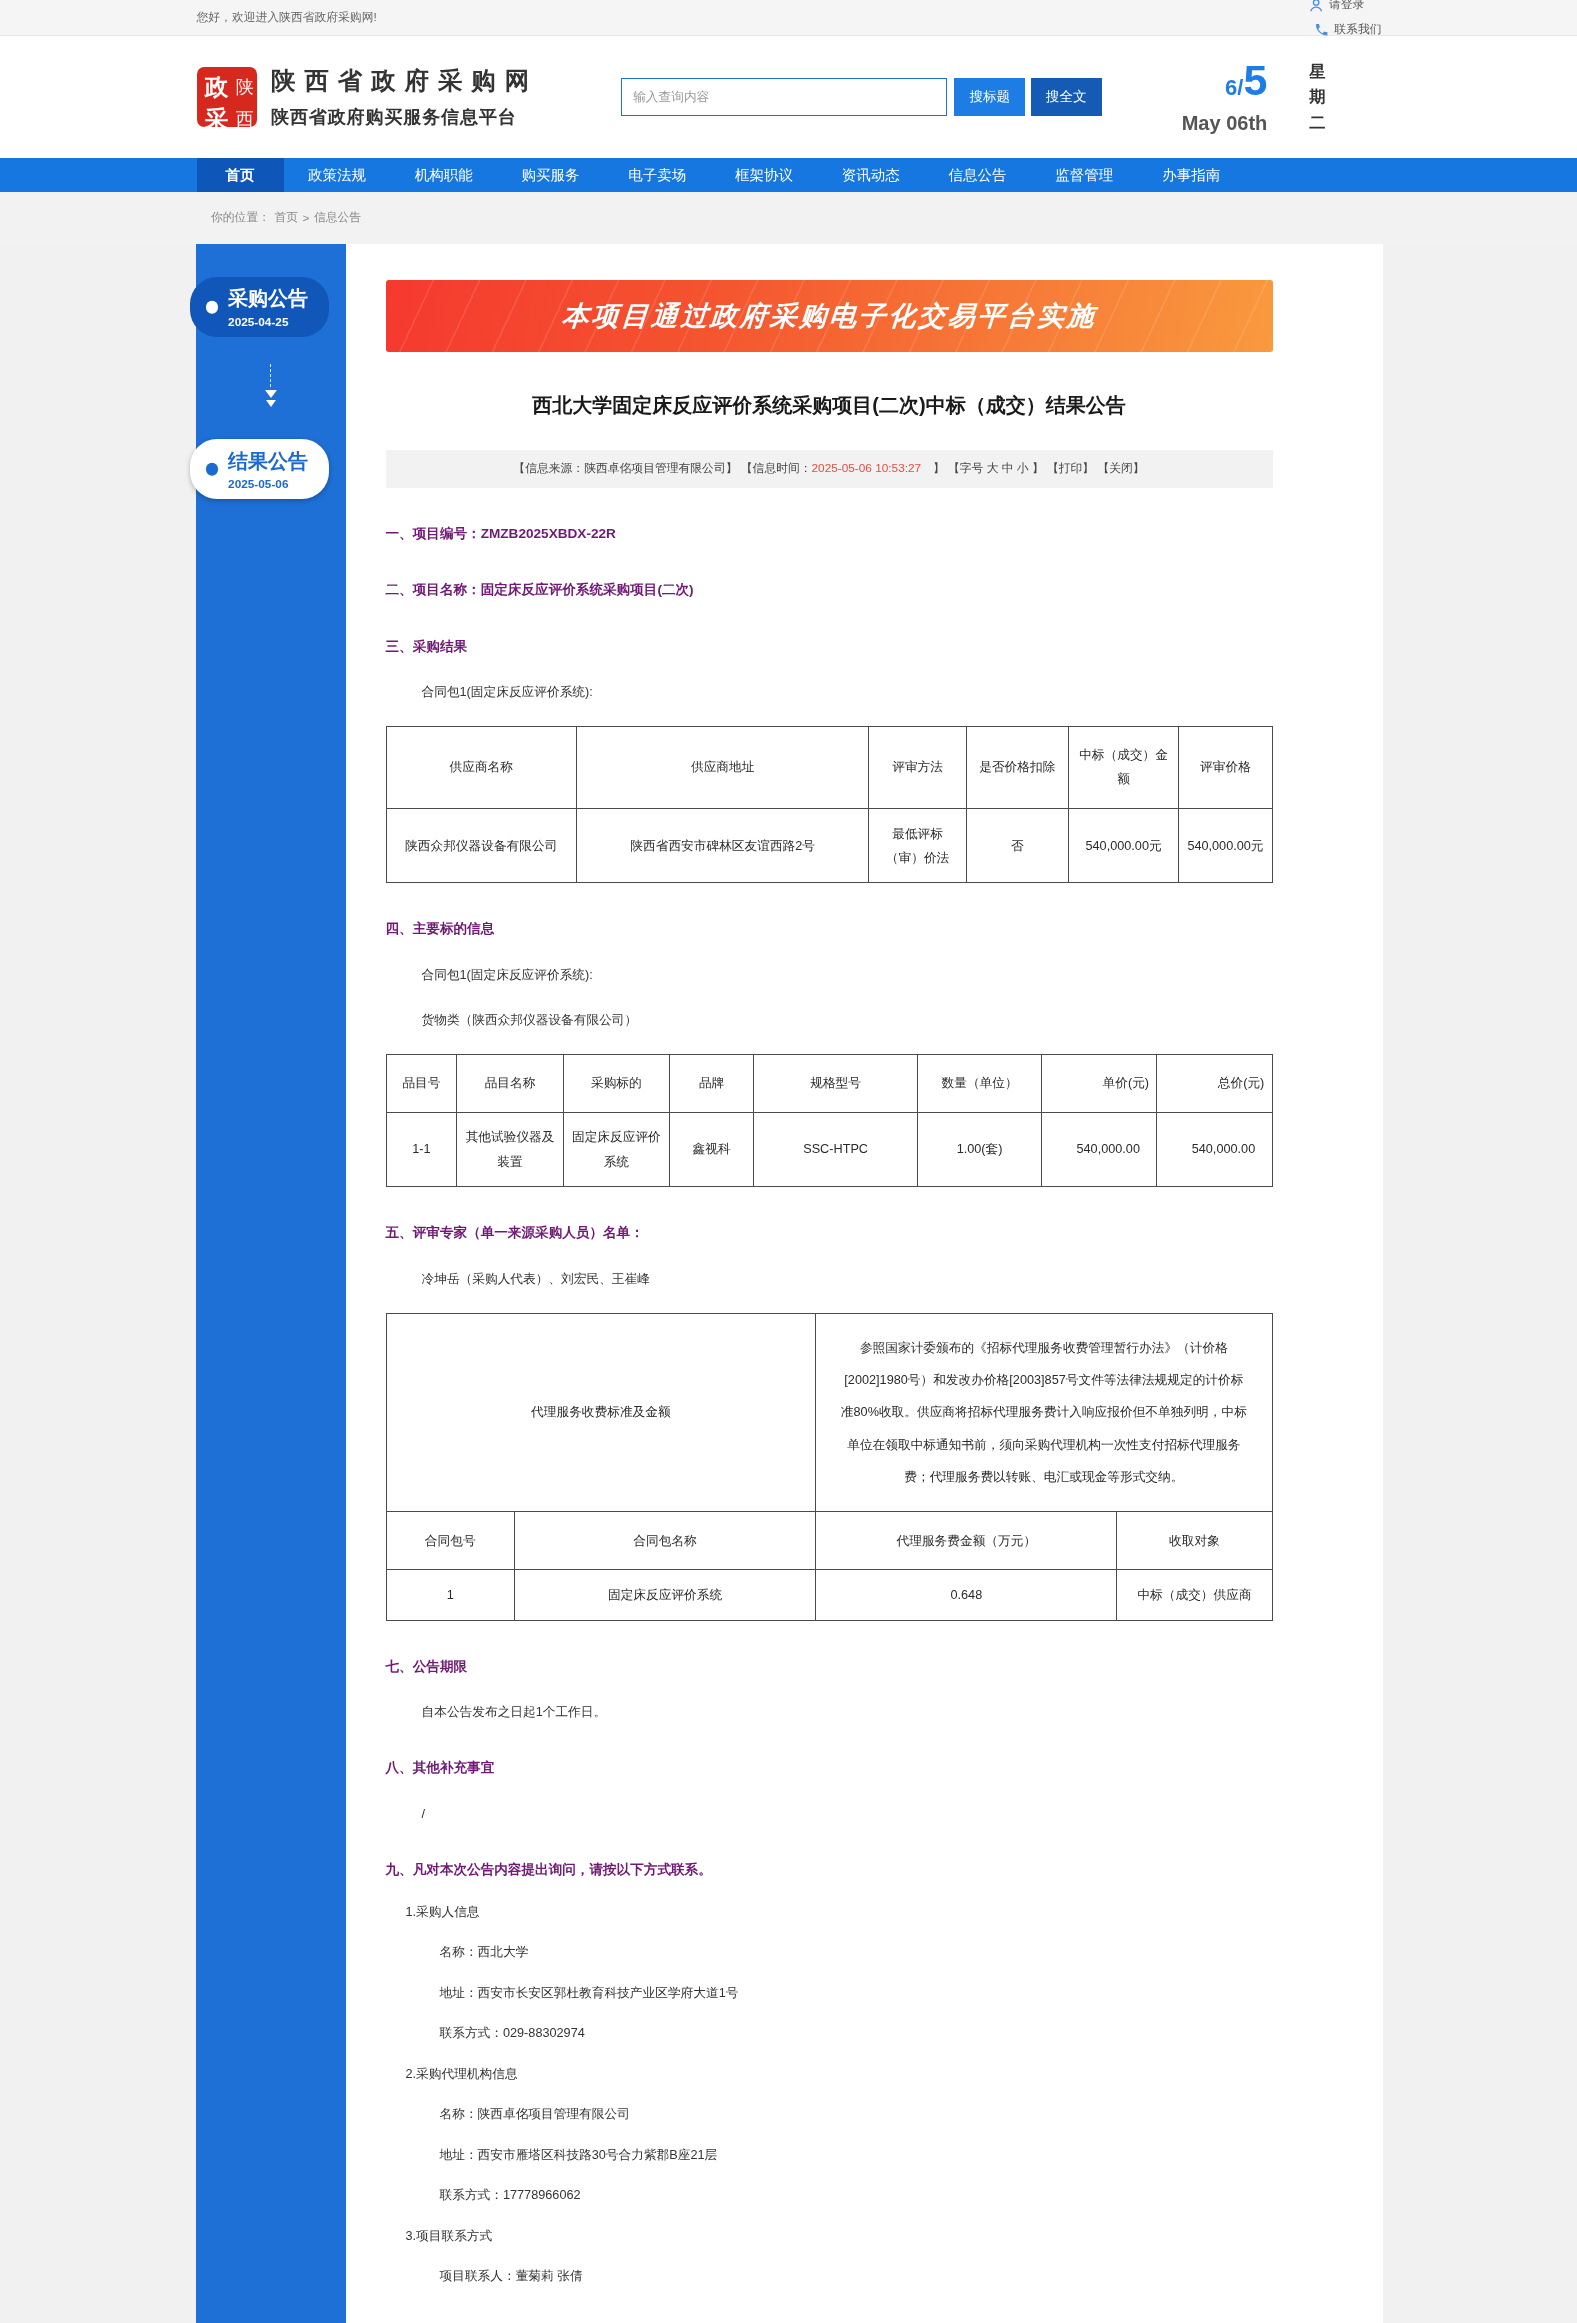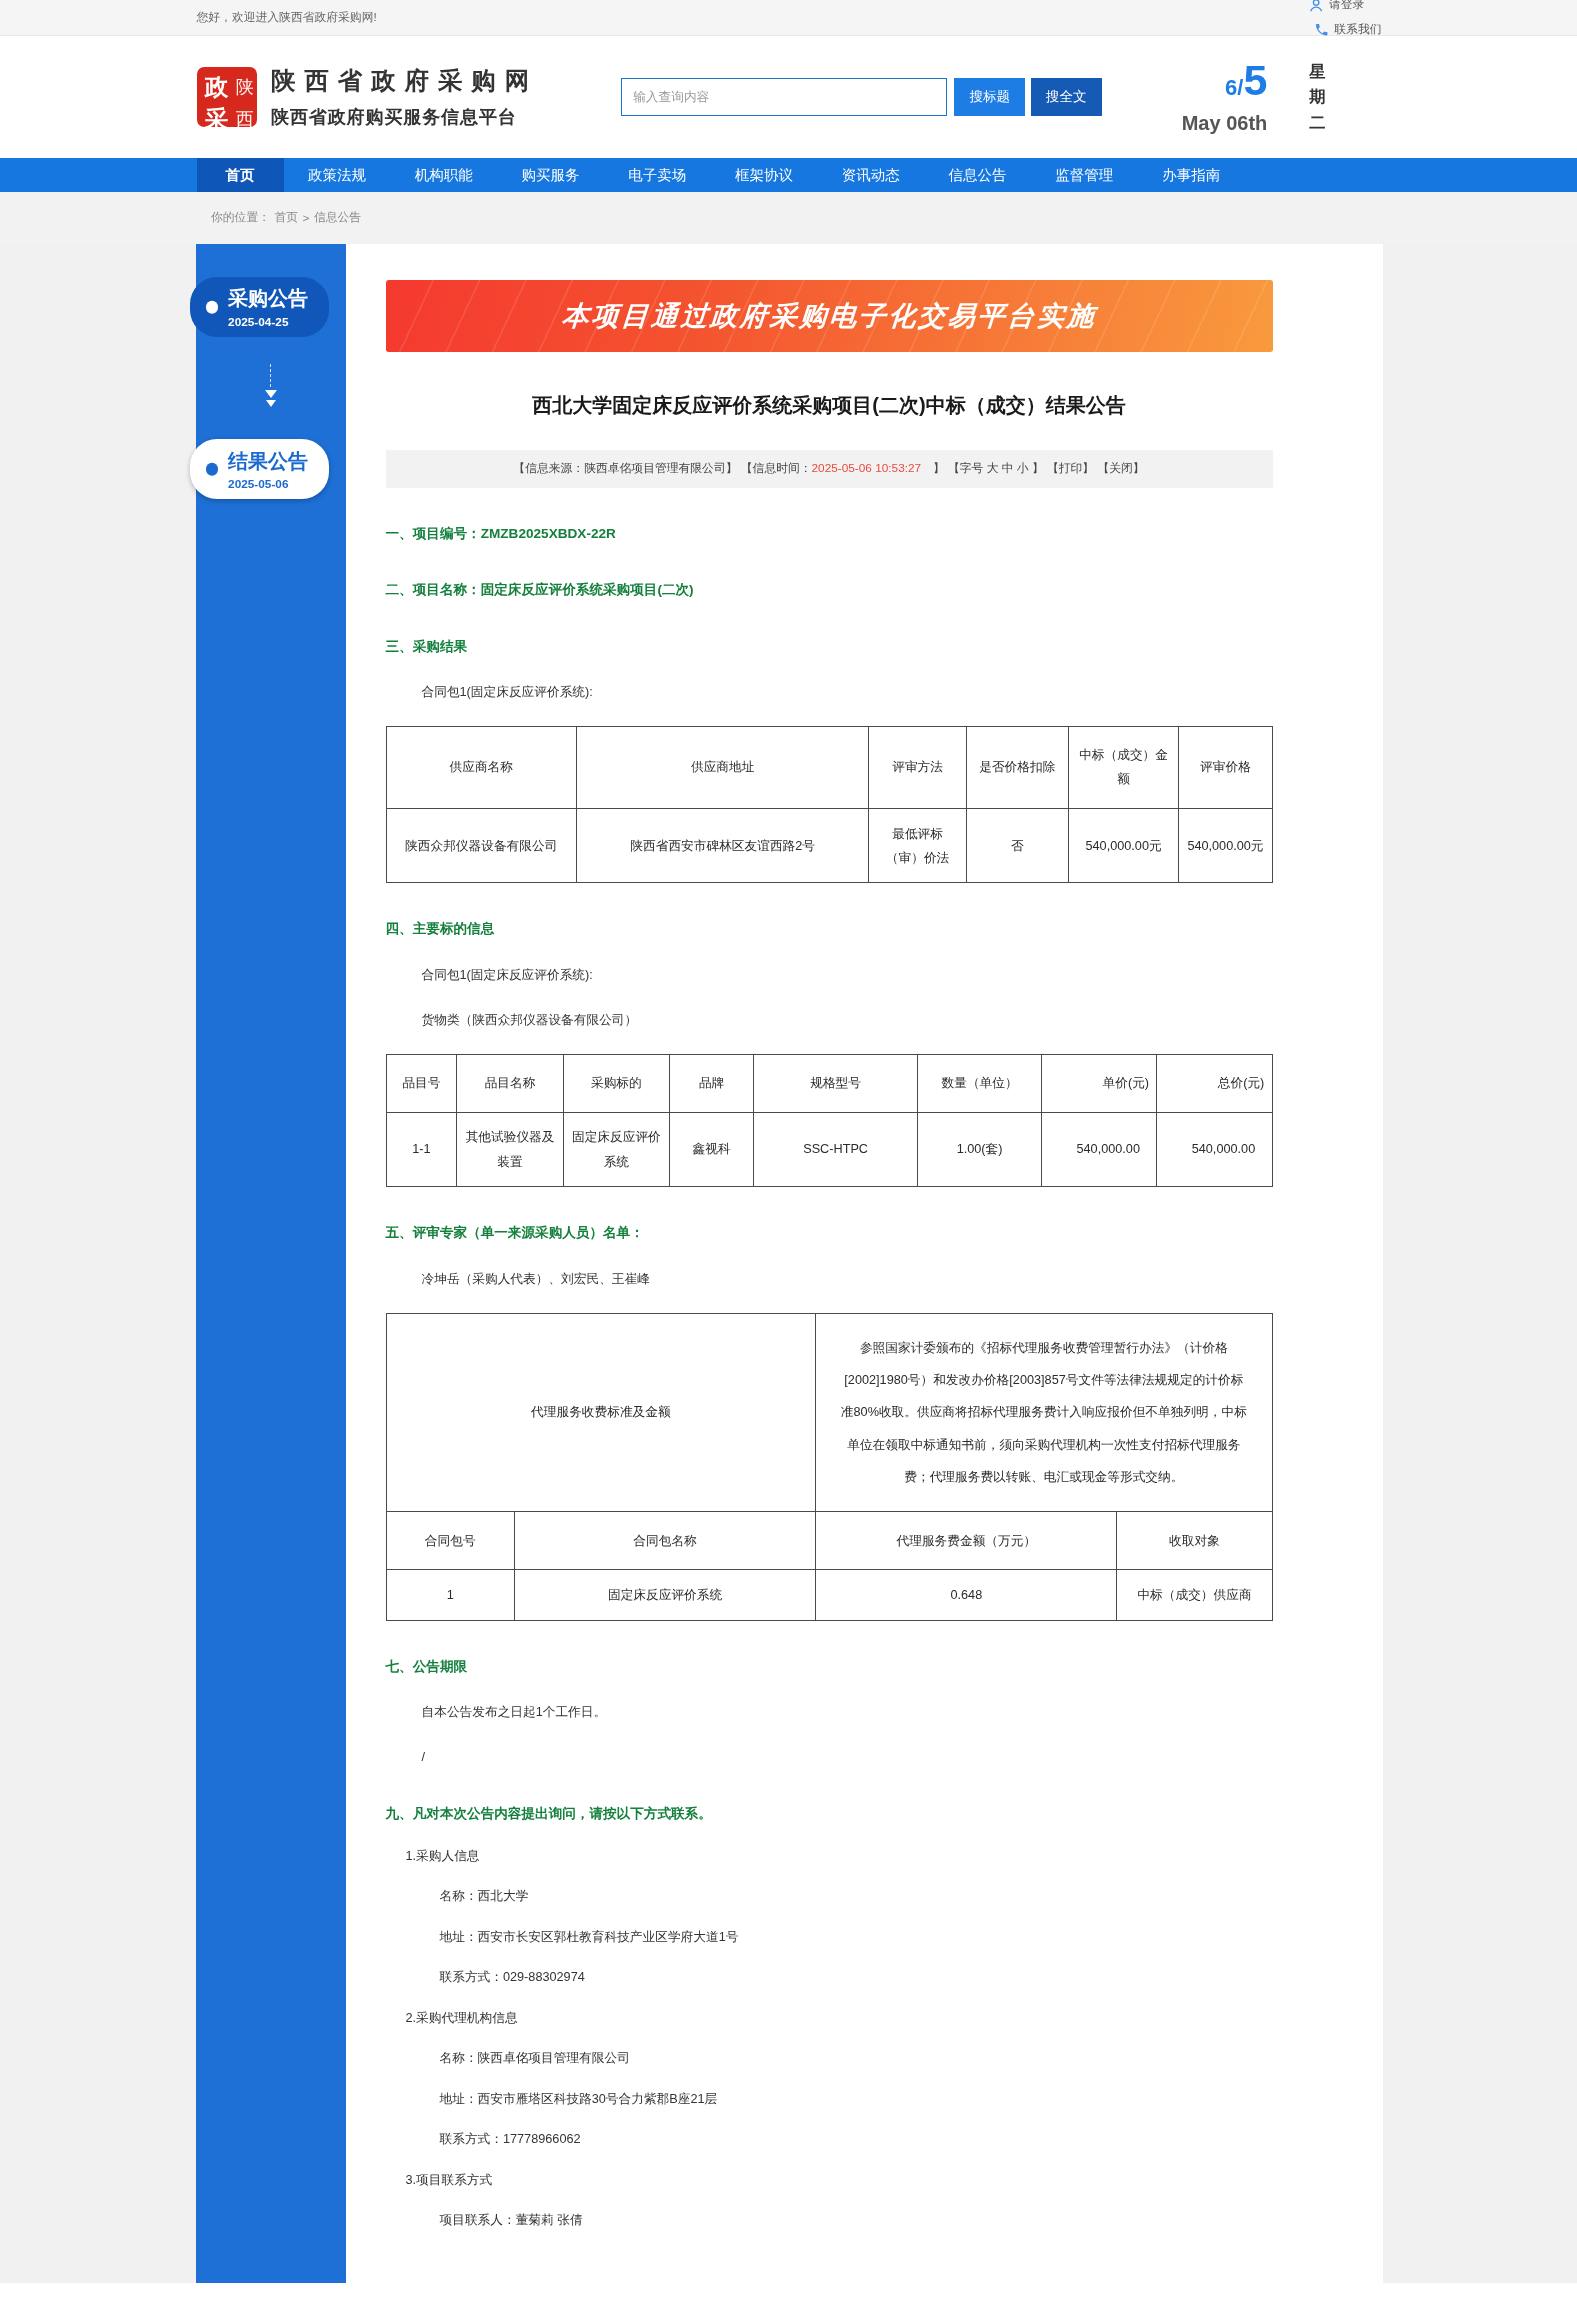--- a/index.html
+++ b/index.html
@@ -68,21 +68,21 @@
   .content { flex:1; padding:36px 110px 54px 40px; }
   .banner { height:72px; border-radius:2.7px; background:linear-gradient(100deg,#f5392f 0%,#f4532f 35%,#f99a3e 100%); display:flex; align-items:center; justify-content:center; position:relative; overflow:hidden; }
   .banner:before { content:""; position:absolute; inset:0; background:repeating-linear-gradient(115deg, rgba(255,255,255,.10) 0 1.8px, transparent 1.8px 42px); }
   .banner span { position:relative; color:#fff; font-size:27px; font-weight:bold; font-style:italic; letter-spacing:2.7px; transform:skewX(-4deg); }
 
   .art-title { text-align:center; font-size:20px; font-weight:bold; color:#1a1a1a; margin:40px 0 31px; }
   .meta-bar { background:#f2f2f2; padding:11px 7.2px; text-align:center; font-size:11.8px; color:#454545; }
   .meta-bar .red { color:#e74c3c; }
   .meta-bar .clk { cursor:pointer; }
 
-  .sec-h { font-size:13.6px; font-weight:bold; color:#15803d; margin-top:36px; line-height:1.5; }
+  .sec-h { font-size:13.6px; font-weight:bold; color:#701a75; margin-top:36px; line-height:1.5; }
   .sec-p { font-size:12.7px; color:#333; margin:25px 0 0 36px; line-height:1.6; }
   .c-l1 { font-size:12.7px; color:#333; margin:23.5px 0 0 20px; }
   .c-l2 { font-size:12.7px; color:#333; margin:23.5px 0 0 54px; }
 
   table { width:100%; border-collapse:collapse; margin-top:23.5px; }
   td { border:0.9px solid #4a4a4a; text-align:center; font-size:12.7px; color:#2b2b2b; padding:12.7px 7.2px; line-height:1.9; }
   .t-head td { padding:16.3px 7.2px; }
   .num-col { text-align:right; padding-right:16.3px; }
   .fee-desc { line-height:2.55; padding:18px 23.5px; }
   .fee-label { font-size:12.7px; }
@@ -301,20 +301,21 @@
           <td>固定床反应评价系统</td>
           <td>0.648</td>
           <td>中标（成交）供应商</td>
         </tr>
       </tbody>
         </table>
 
       <div class="sec-h">七、公告期限</div>
       <div class="sec-p">自本公告发布之日起1个工作日。</div>
 
+      <div class="sec-h">八、其他补充事宜</div>
       <div class="sec-p">/</div>
 
       <div class="sec-h">九、凡对本次公告内容提出询问，请按以下方式联系。</div>
       <div class="c-l1">1.采购人信息</div>
       <div class="c-l2">名称：西北大学</div>
       <div class="c-l2">地址：西安市长安区郭杜教育科技产业区学府大道1号</div>
       <div class="c-l2">联系方式：029-88302974</div>
       <div class="c-l1">2.采购代理机构信息</div>
       <div class="c-l2">名称：陕西卓佲项目管理有限公司</div>
       <div class="c-l2">地址：西安市雁塔区科技路30号合力紫郡B座21层</div>

